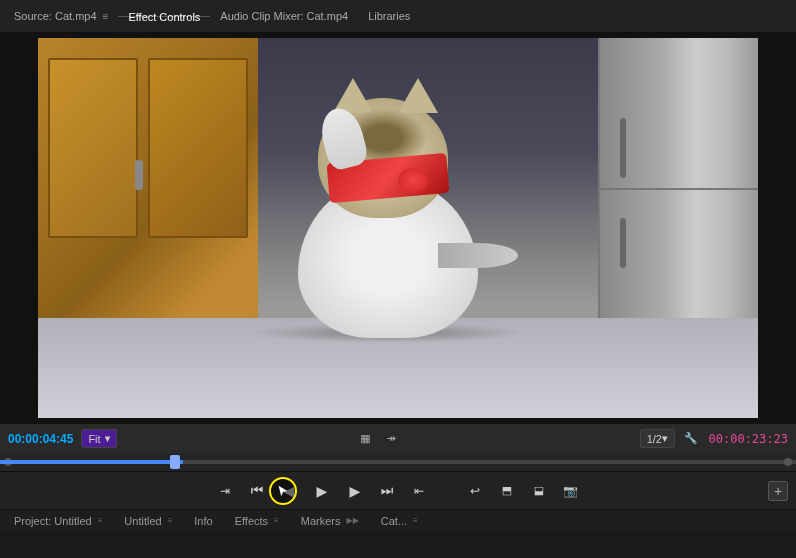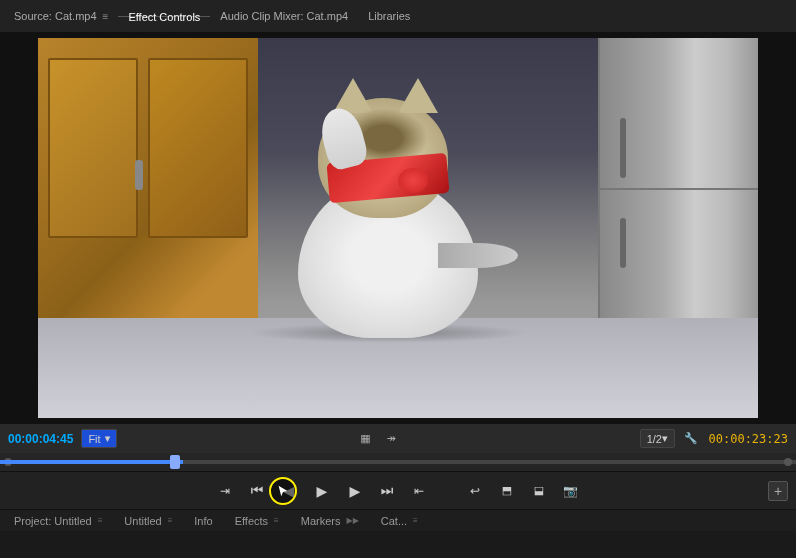--- a/index.html
+++ b/index.html
@@ -284,21 +284,21 @@
     .timecode {
       color: #00aaff;
       font-size: 12px;
       font-family: Liberation Sans, sans-serif;
       font-weight: bold;
     }
 
     .fit-dropdown {
       display: flex;
       align-items: center;
-      background: #1d4ed8;
+      background: #4c1d95;
       border: 1px solid #444;
       padding: 2px 6px;
       border-radius: 2px;
       cursor: pointer;
       font-size: 11px;
       color: #ccc;
       gap: 4px;
     }
 
     .spacer { flex: 1; }
@@ -321,21 +321,21 @@
       border: 1px solid #444;
       padding: 2px 6px;
       border-radius: 2px;
       cursor: pointer;
       font-size: 11px;
       color: #ccc;
       gap: 0;
     }
 
     .timecode-right {
-      color: #eab308;
+      color: #ec4899;
       font-size: 12px;
       font-family: monospace;
     }
 
     
     .timeline-bar {
       background: #252525;
       height: 18px;
       position: relative;
       display: flex;

